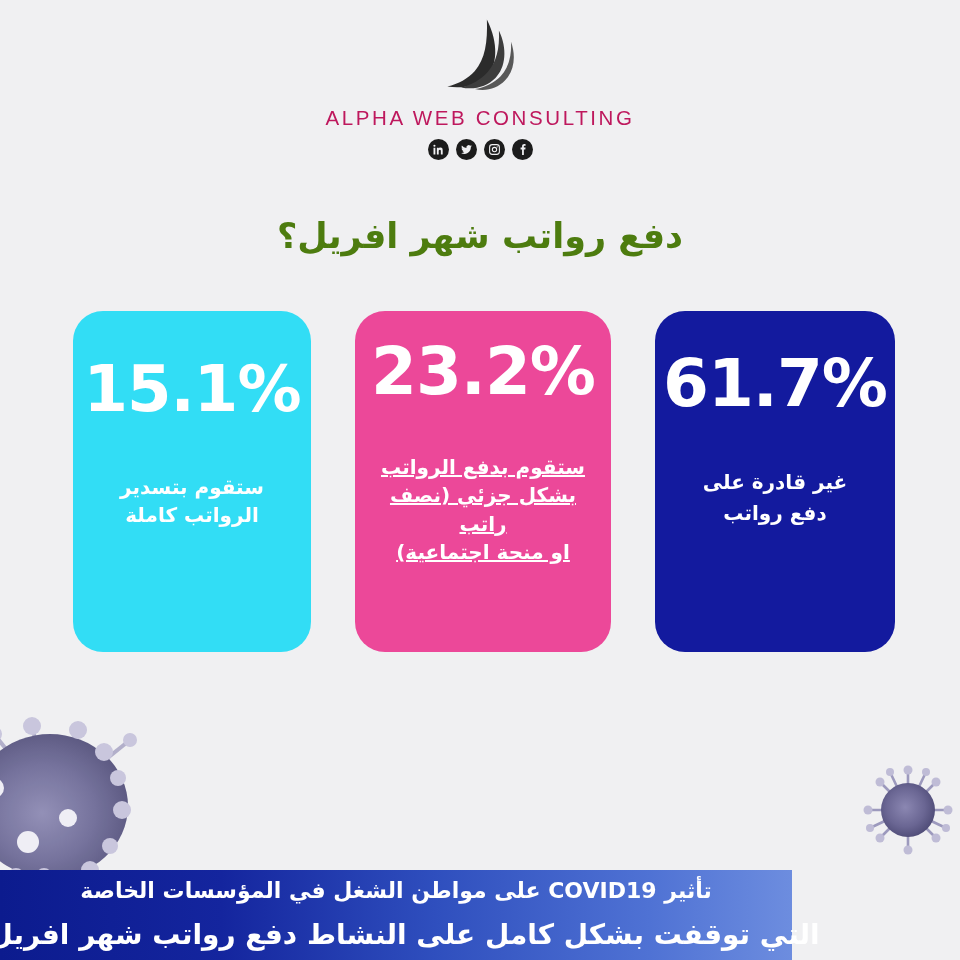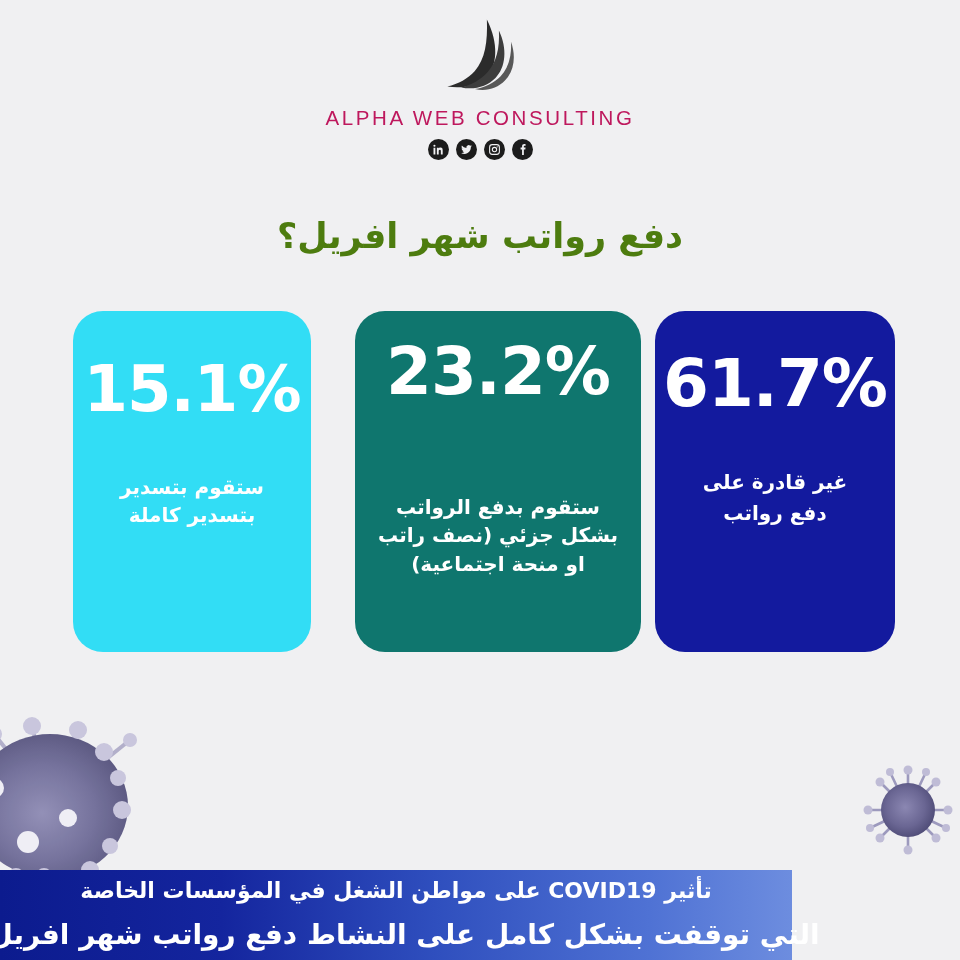--- a/index.html
+++ b/index.html
@@ -41,40 +41,40 @@
   }
 
   
   #cards-row{ position:absolute; top:311px; left:0; width:960px; height:345px; }
   .stat-card{
     position:absolute; top:0; height:341px;
     border-radius:30px; color:#ffffff;
     display:flex; flex-direction:column; align-items:center;
   }
   #stat-card-0{ left:73px;  width:238px; background:#32ddf5; }
-  #stat-card-1{ left:355px; width:286px; background:#0f766e;gap:40px; }
+  #stat-card-1{ left:355px; width:256px; background:#ec4899; }
   #stat-card-2{ left:655px; width:240px; background:#131a9e; }
 
   .stat-value{
     font-family:"DejaVu Sans", sans-serif;
     font-weight:bold; line-height:1;
     letter-spacing:-1px; white-space:nowrap;
   }
   #stat-card-0 .stat-value{ font-size:64px; margin-top:46px; }
   #stat-card-1 .stat-value{ font-size:66px; margin-top:28px; }
   #stat-card-2 .stat-value{ font-size:66px; margin-top:40px; }
 
   .stat-caption{
     direction:rtl; text-align:center;
     font-family:"DejaVu Sans", sans-serif;
     font-size:20px; line-height:1.42; font-weight:600;
     padding:0 16px;
   }
   #stat-card-0 .stat-caption{ margin-top:52px; }
-  #stat-card-1 .stat-caption{ margin-top:48px; font-weight:bold; }
+  #stat-card-1 .stat-caption{ margin-top:48px; font-weight:bold;text-decoration:underline; }
   #stat-card-2 .stat-caption{ margin-top:50px; line-height:1.55; }
   .stat-caption span{ display:block; }
 
   
   #virus-large{ position:absolute; left:-42px; top:700px; width:230px; height:188px; }
   #virus-small{ position:absolute; left:860px; top:762px; width:96px; height:96px; }
 
   
   #bottom-banner{
     position:absolute; left:0; bottom:0; width:792px; height:90px;
@@ -130,21 +130,21 @@
 </div>
 
 <div id="question-title">دفع رواتب شهر افريل؟</div>
 
 <div id="cards-row">
 
   <div class="stat-card" id="stat-card-0">
     <div class="stat-value">15.1%</div>
     <div class="stat-caption">
       <span>ستقوم بتسدير</span>
-      <span>بتسدير كاملة</span>
+      <span>الرواتب كاملة</span>
     </div>
   </div>
 
   <div class="stat-card" id="stat-card-1">
     <div class="stat-value">23.2%</div>
     <div class="stat-caption">
       <span>ستقوم بدفع الرواتب</span>
       <span>بشكل جزئي (نصف راتب</span>
       <span>او منحة اجتماعية)</span>
     </div>

